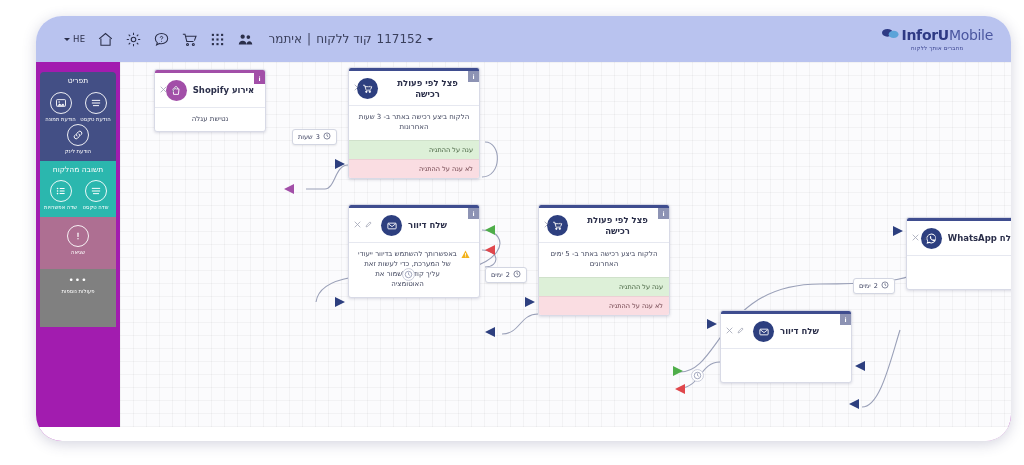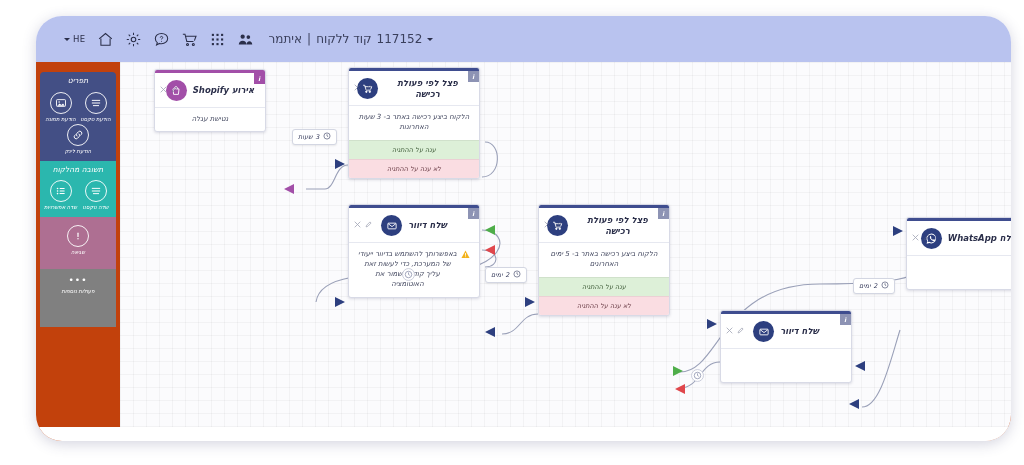--- a/index.html
+++ b/index.html
@@ -69,22 +69,21 @@
   }
   .logo-main .lite { font-weight: normal; color: #4a56a0; }
   .logo-tag {
     font-size: 5.5px; color: #3b4490; margin-top: 1px; letter-spacing: .2px;
   }
 
   
   #body-area {
     position: absolute; left: 0; top: 46px;
     width: 100%; height: 379px;
-    background: #c2410c;
-    font-style: italic;
+    background: #a21caf;
   }
   #palette {
     position: absolute; left: 4px; top: 10px;
     width: 76px; height: 355px;
     border-radius: 4px 4px 30px 4px;
     overflow: hidden;
     direction: rtl;
     font-size: 6px;
     color: #ffffff;
     text-align: center;
@@ -172,21 +171,21 @@
   .node-body {
     border-top: 1px solid #e6e8f0;
     padding: 6px 9px 7px;
     font-size: 7px; color: #41465e; line-height: 1.45;
     text-align: center;
   }
   .node-body.with-warn { text-align: center; }
   .warn-row { display: flex; gap: 4px; align-items: flex-start; justify-content: center; }
   .warn-ico { flex: 0 0 9px; margin-top: 1px; }
   .branch {
-    font-size: 6.5px; padding: 5px 6px; text-align: center;
+    font-size: 6.5px; padding: 5px 6px; 
     border-top: 1px solid rgba(0,0,0,.06);
   }
   .branch.yes { background: #ddf0d8; color: #3d5a37; }
   .branch.no  { background: #fadde2; color: #6a3d46; }
   .node-empty { height: 34px; border-top: 1px solid #e6e8f0; }
 
   
   .delay-chip {
     position: absolute;
     background: #ffffff;
@@ -286,20 +285,34 @@
 
         <div class="user-chip">
           <span class="lang-caret"></span>
           <span class="user-text">117152</span>
           <span class="user-text">קוד ללקוח</span>
           <span class="user-text">|</span>
           <span class="user-text">איתמר</span>
         </div>
       </div>
 
+      <div id="logo">
+        <div class="logo-row">
+          <span>
+            <svg width="17" height="12" viewBox="0 0 22 15">
+              <ellipse cx="7" cy="6" rx="7" ry="5" fill="#2e3a84"></ellipse>
+              <ellipse cx="15" cy="8" rx="6.4" ry="4.6" fill="#5ba3d9"></ellipse>
+            </svg>
+          </span>
+          <span class="logo-main">
+            <span>InforU</span><span class="lite">Mobile</span>
+          </span>
+        </div>
+        <div class="logo-tag">מחברים אותך ללקוח</div>
+      </div>
     </div>
 
     <div id="body-area">
 
       <div id="palette">
 
         <div class="pal-sec menu">
           <div class="pal-sec-title">תפריט</div>
           <div class="pal-grid">
             <div class="pal-item">

